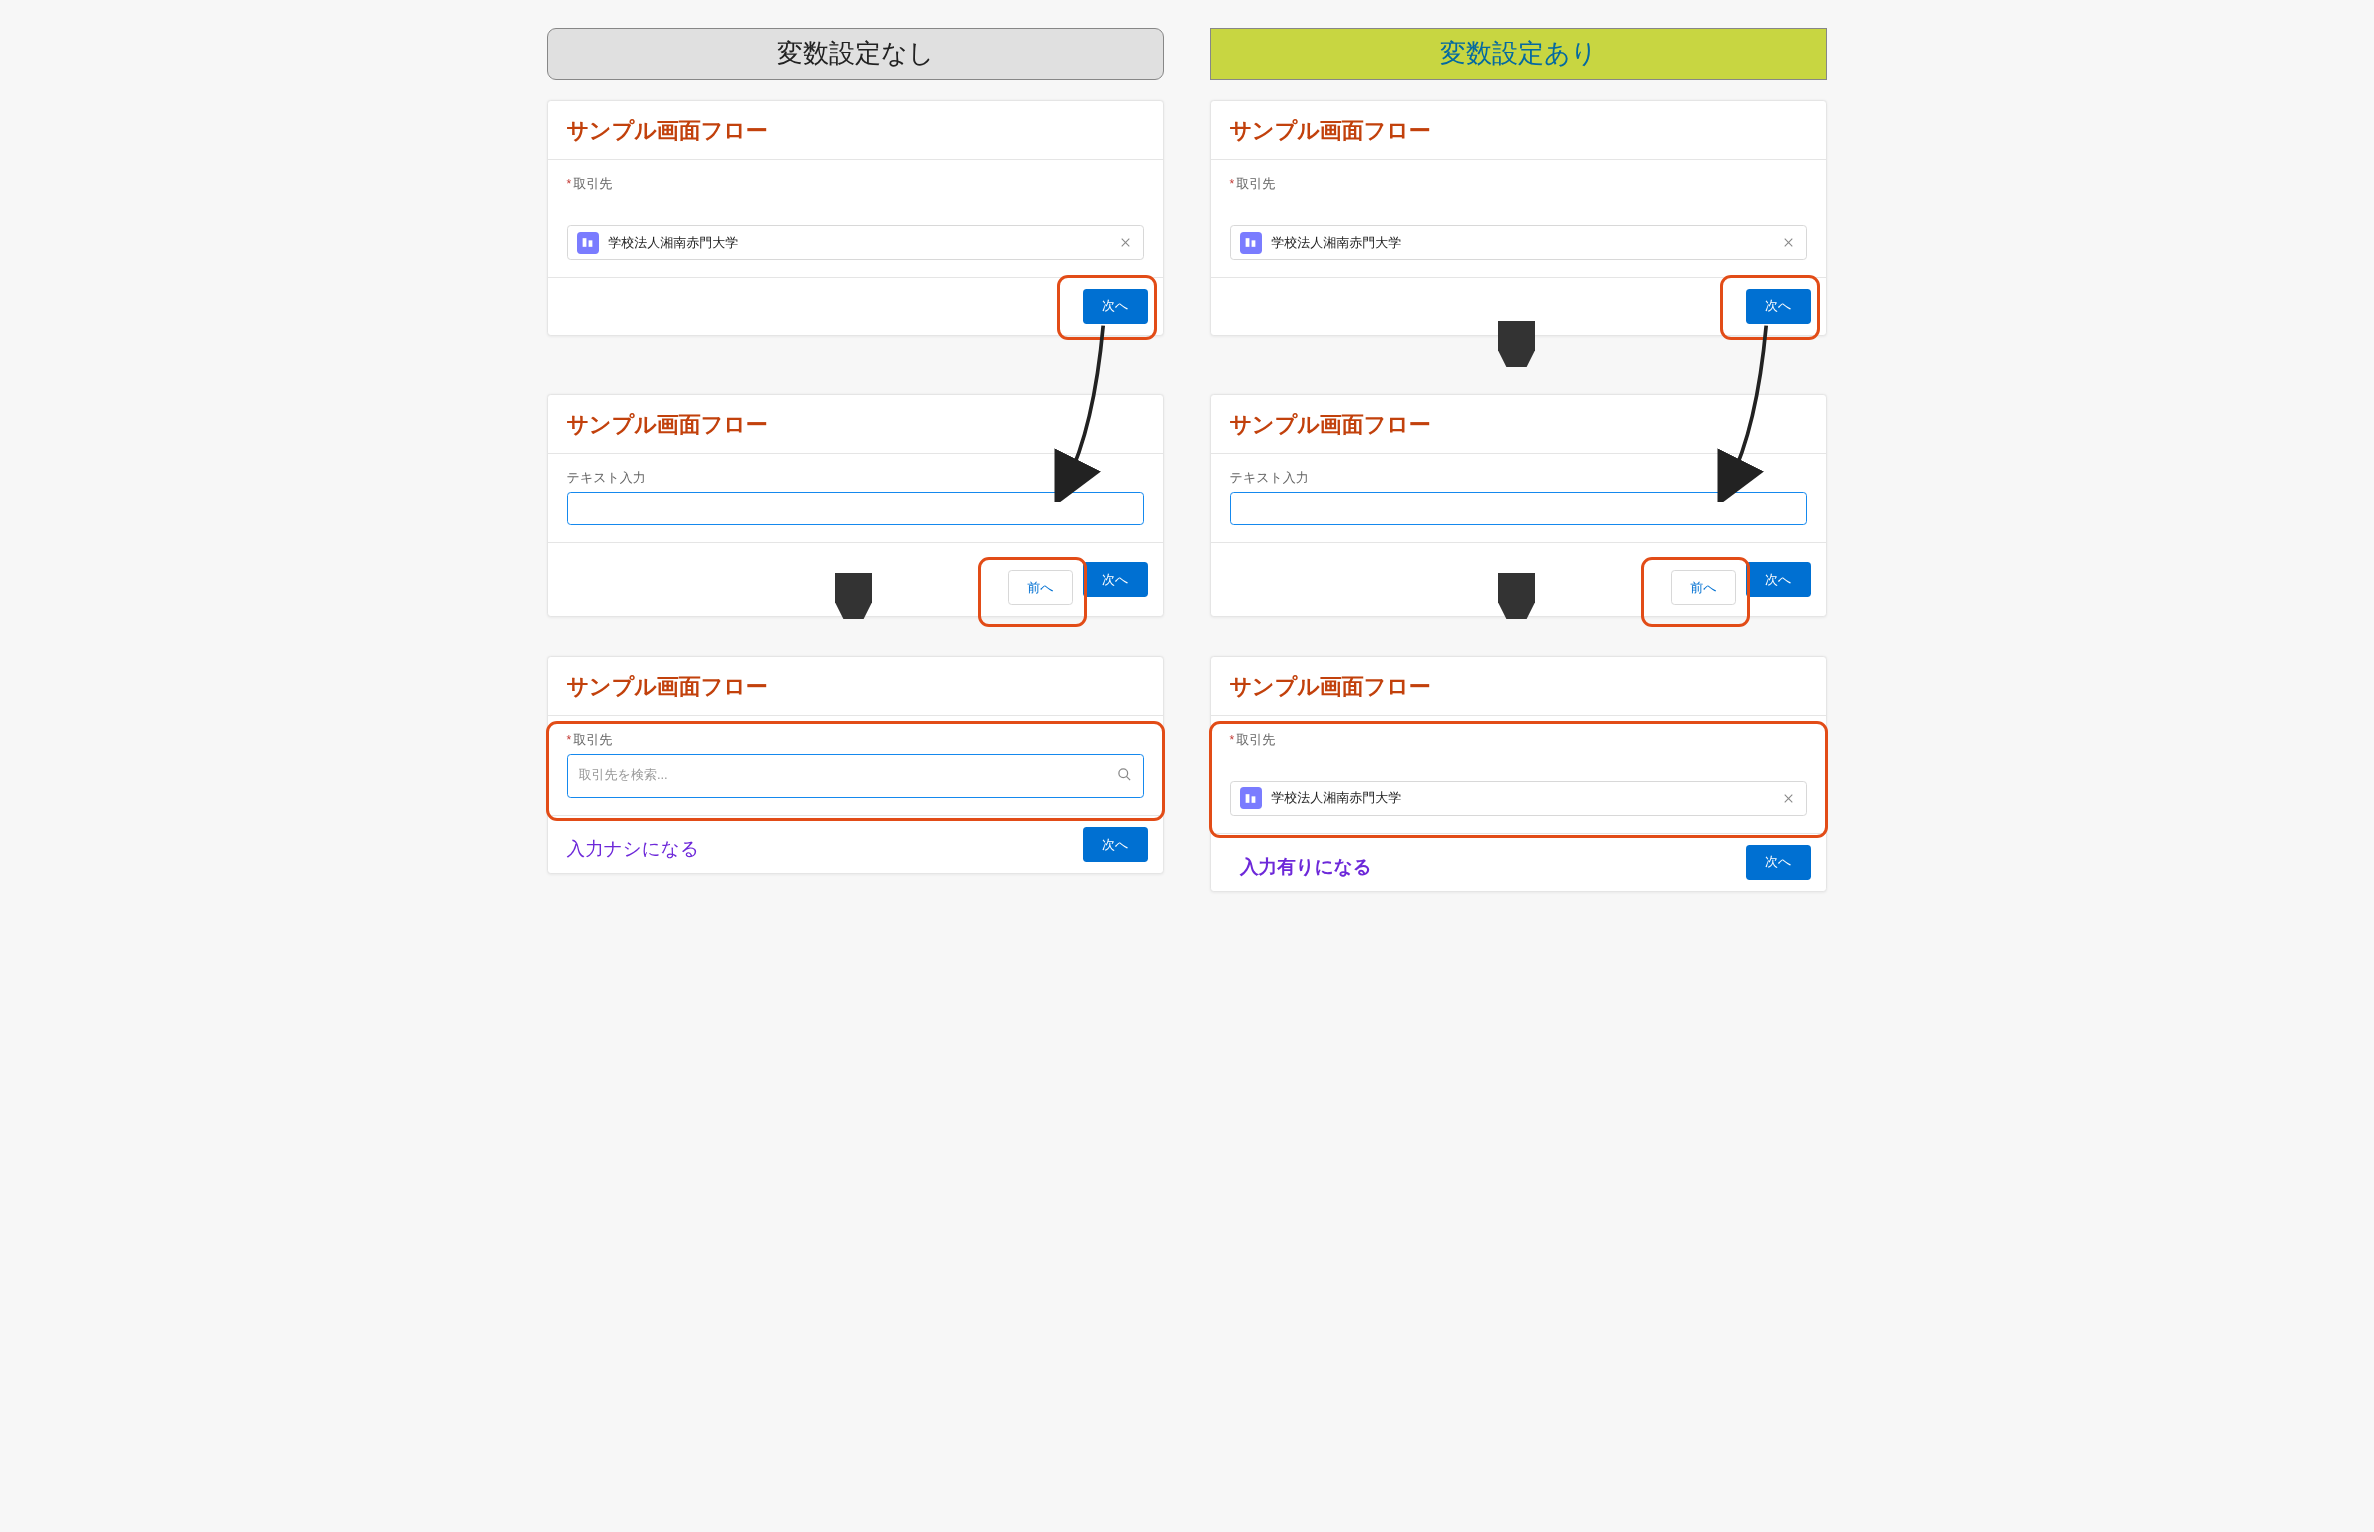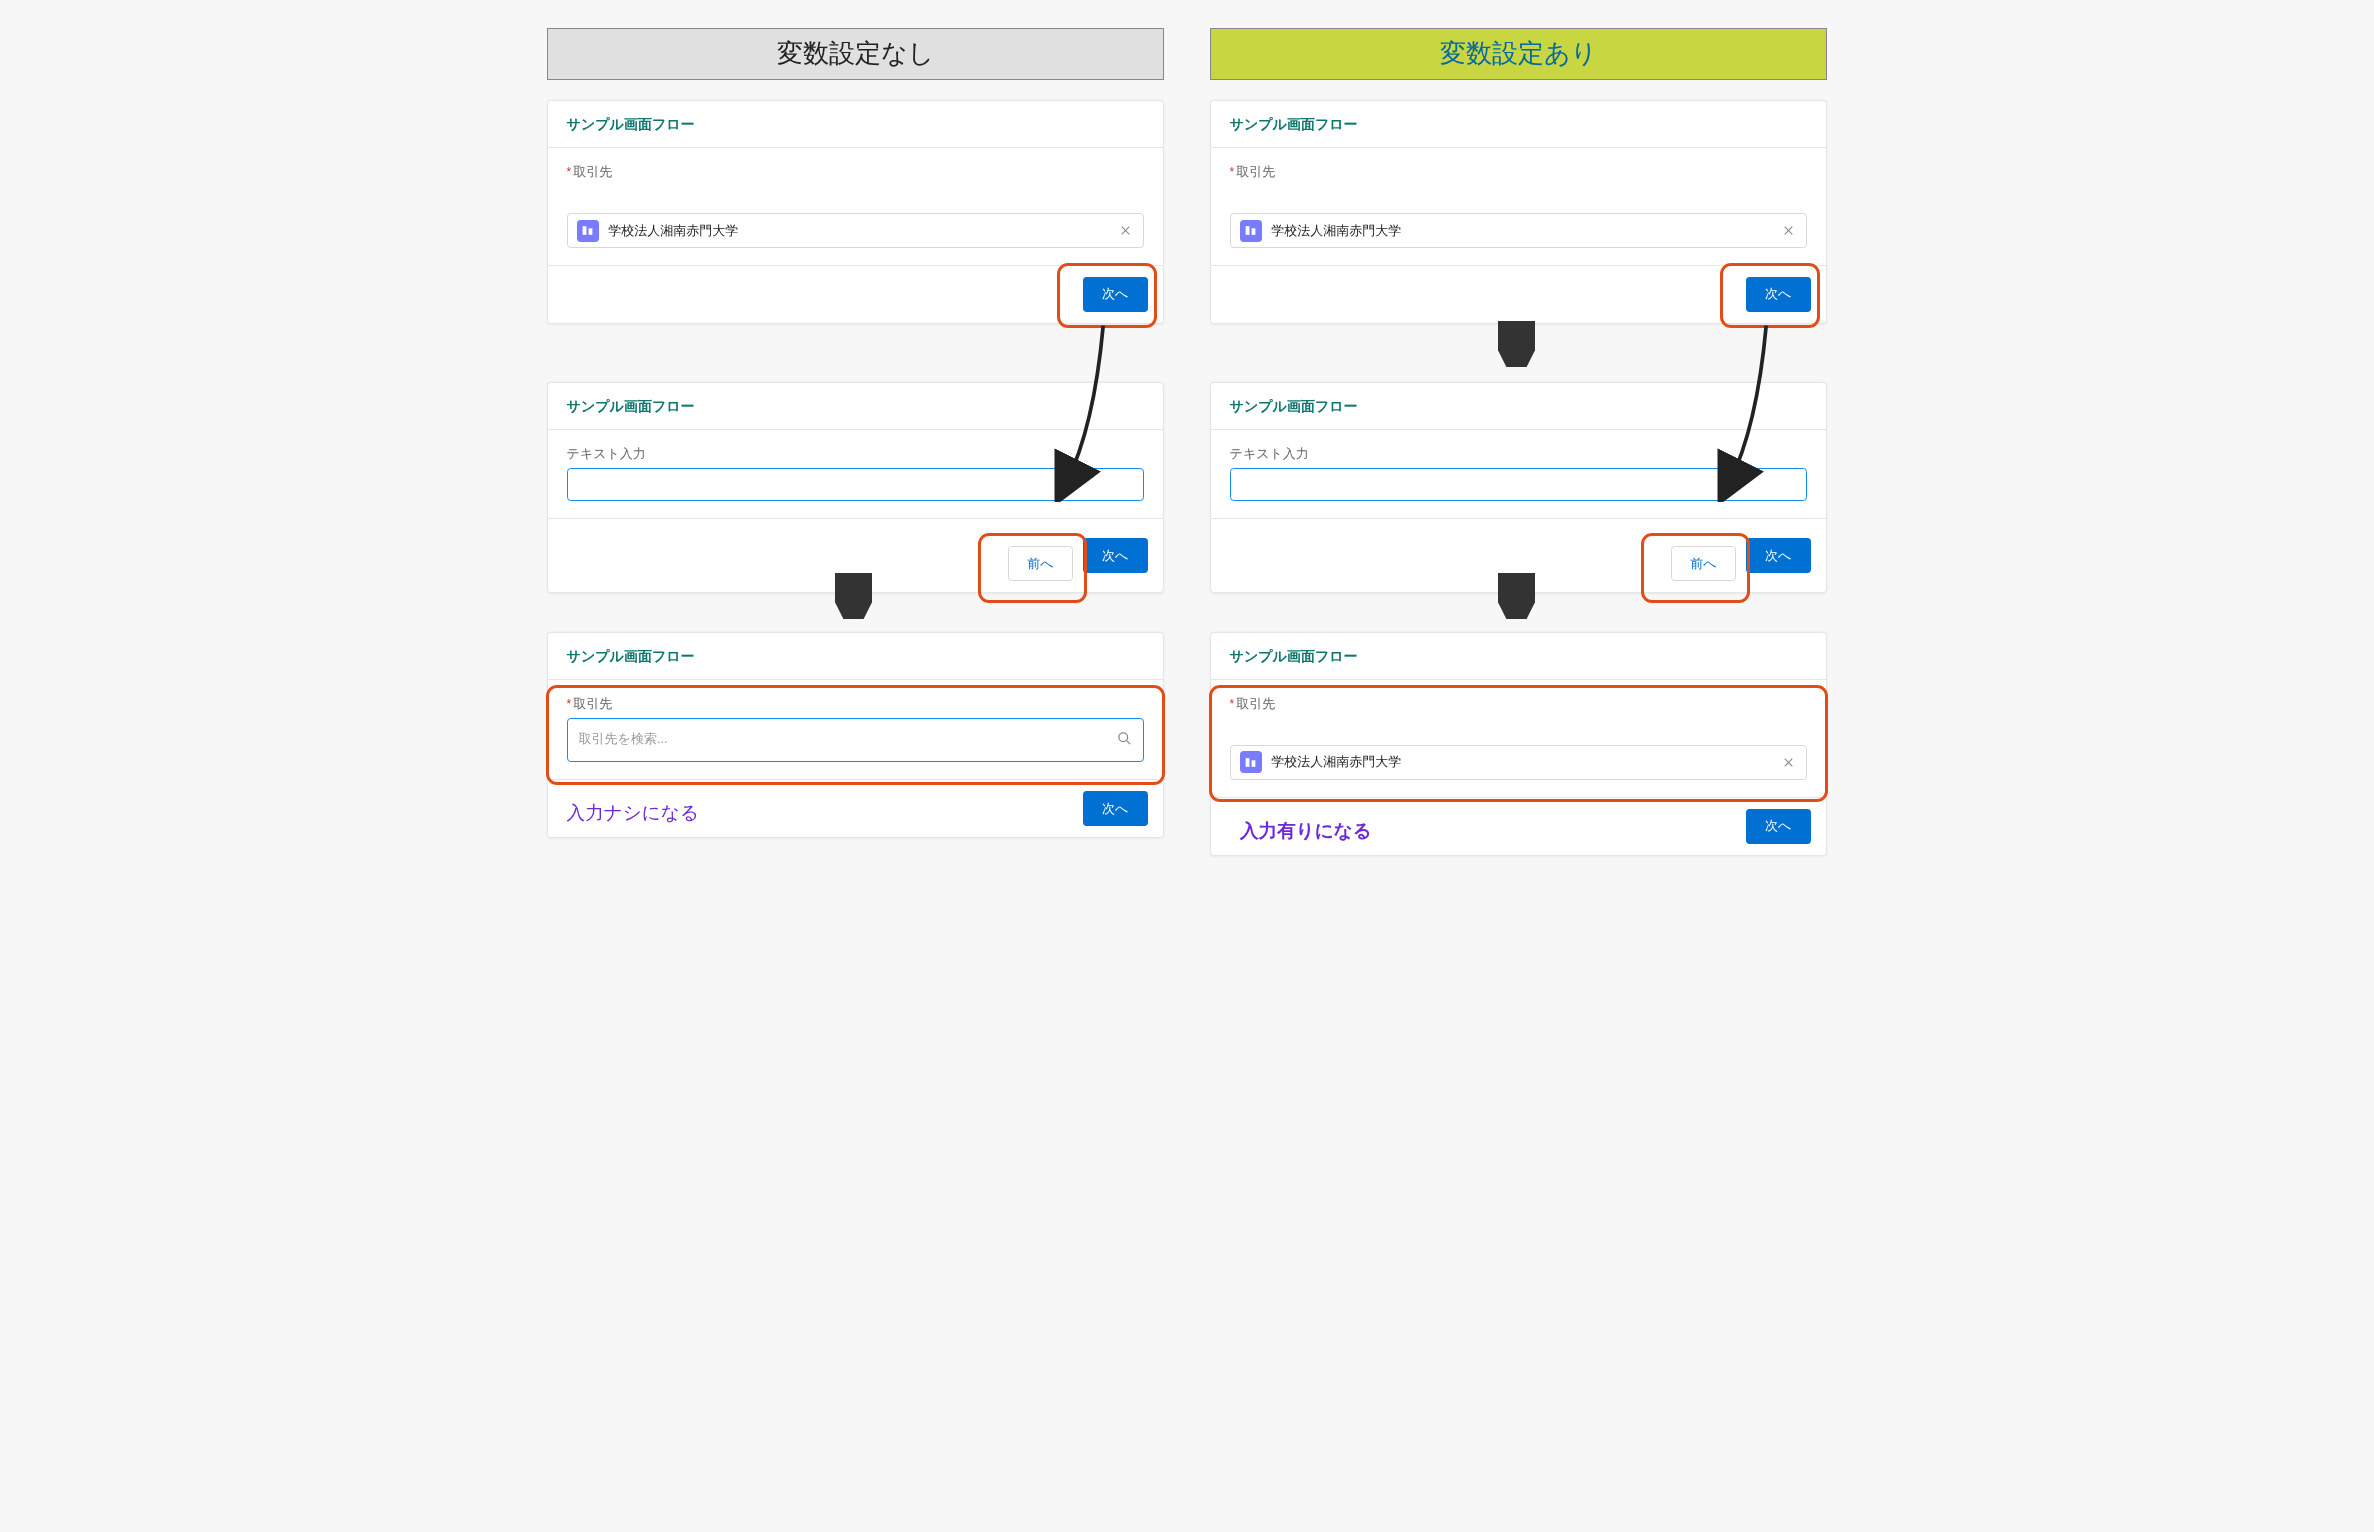--- a/index.html
+++ b/index.html
@@ -16,33 +16,33 @@
   .cols { display: flex; gap: 46px; }
   .col { flex: 1; position: relative; }
   .hdr {
     border: 0.9px solid #878787;
     text-align: center;
     font-size: 26px;
     padding: 7.4px 0;
     font-family: "Yu Mincho", "MS Mincho", serif;
     margin-bottom: 20.4px;
   }
-  .hdr-grey { background: #e0e0e0; color: #222; }
+  .hdr-grey { background: #e0e0e0; color: #222; border-radius: 9px; }
   .hdr-green { background: #c8d641; color: #0369a1; }
   .card {
     background: #fff;
     border: 0.9px solid #e5e5e5;
     border-radius: 3.7px;
     box-shadow: 0 0.9px 2.8px rgba(0,0,0,0.06);
     margin-bottom: 20.4px;
     position: relative;
   }
   .card-title {
-    color: #0f766e;
-    font-size: 14px;
+    color: #c2410c;
+    font-size: 22px;
     font-weight: 600;
     padding: 15px 18.6px 13px;
     border-bottom: 0.9px solid #e5e5e5;
   }
   .card-body { padding: 15px 18.6px 16.7px; }
   .card-footer {
     border-top: 0.9px solid #e5e5e5;
     padding: 11px 15px;
     display: flex;
     justify-content: flex-end;

